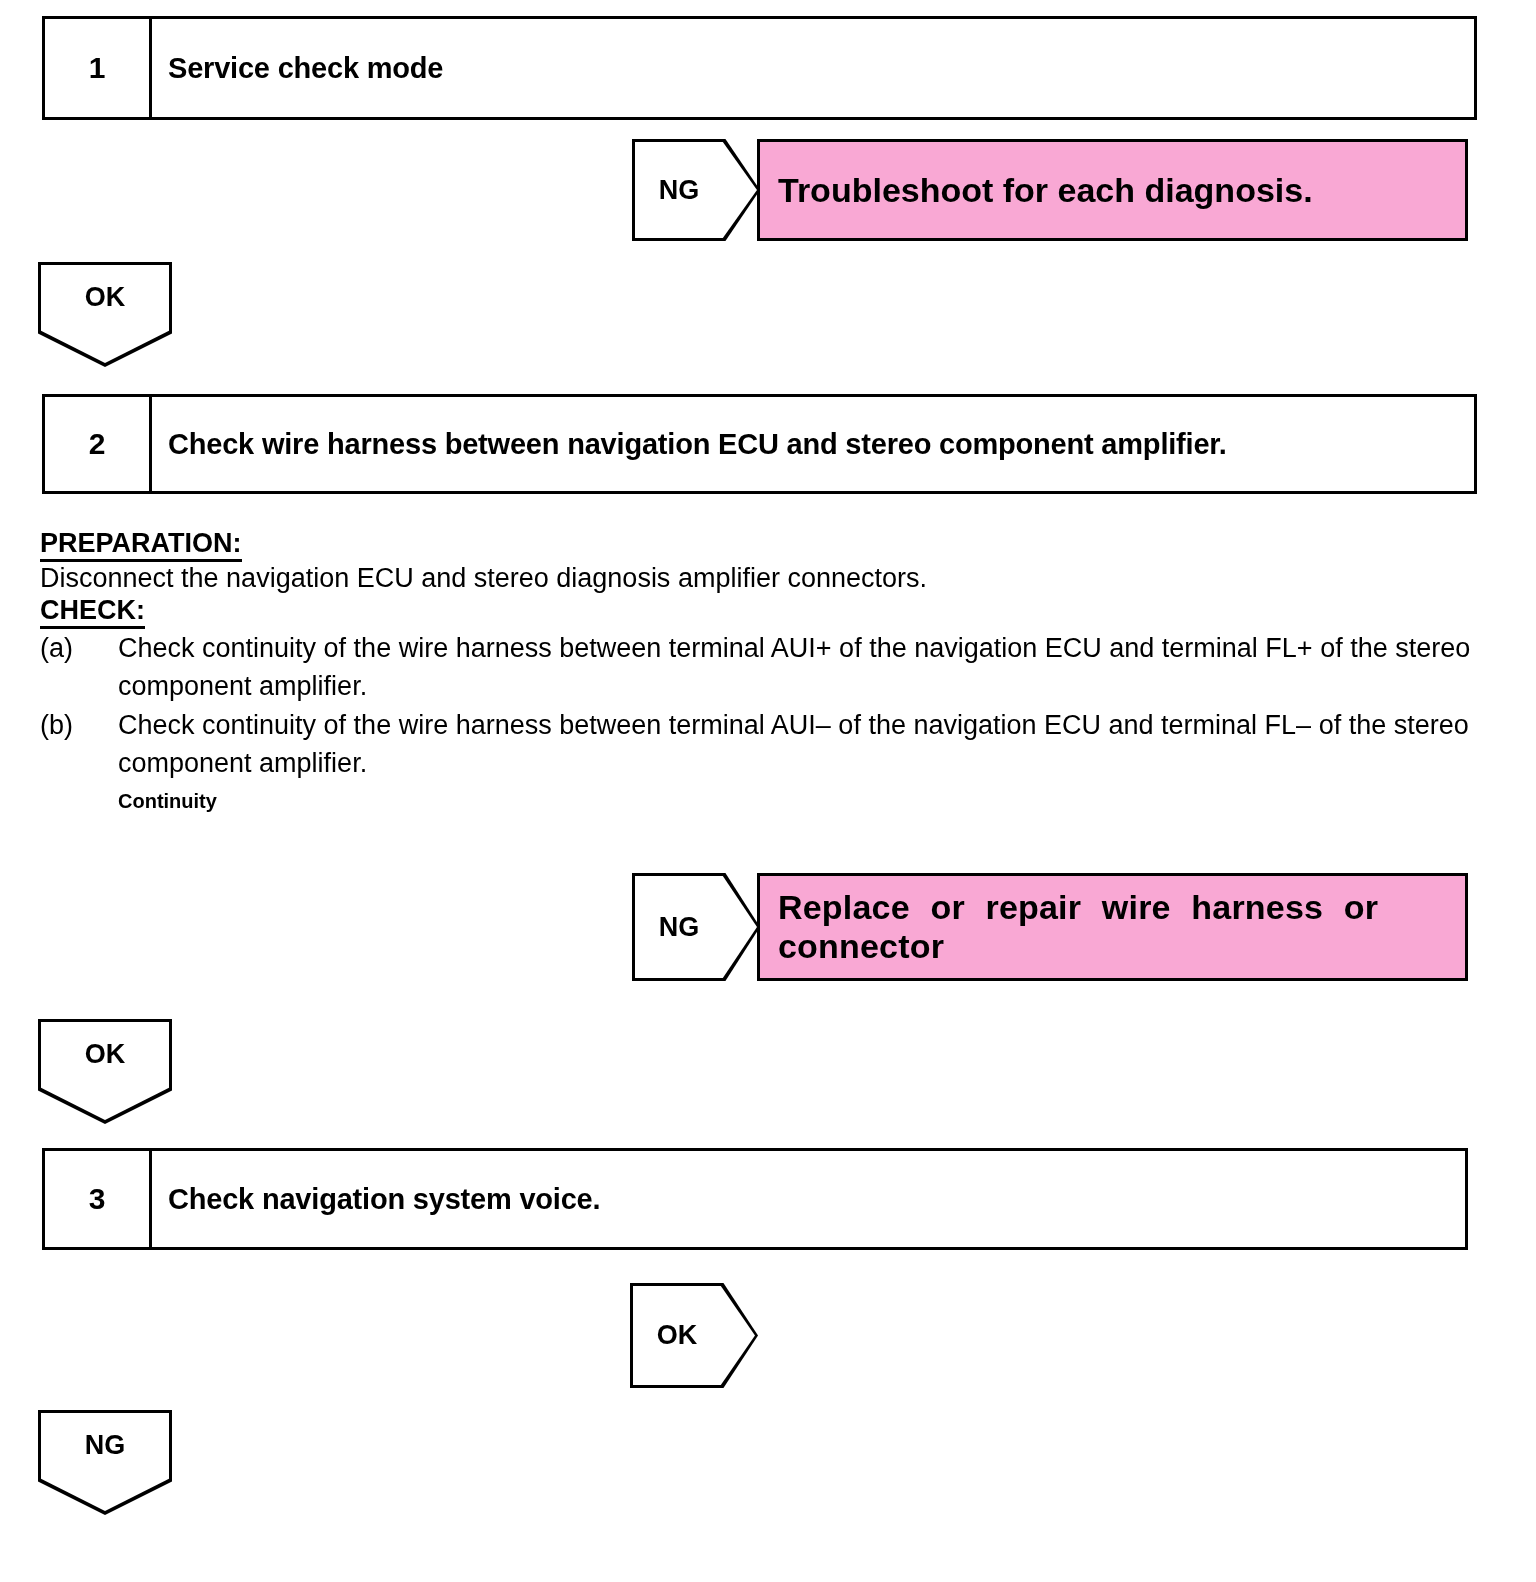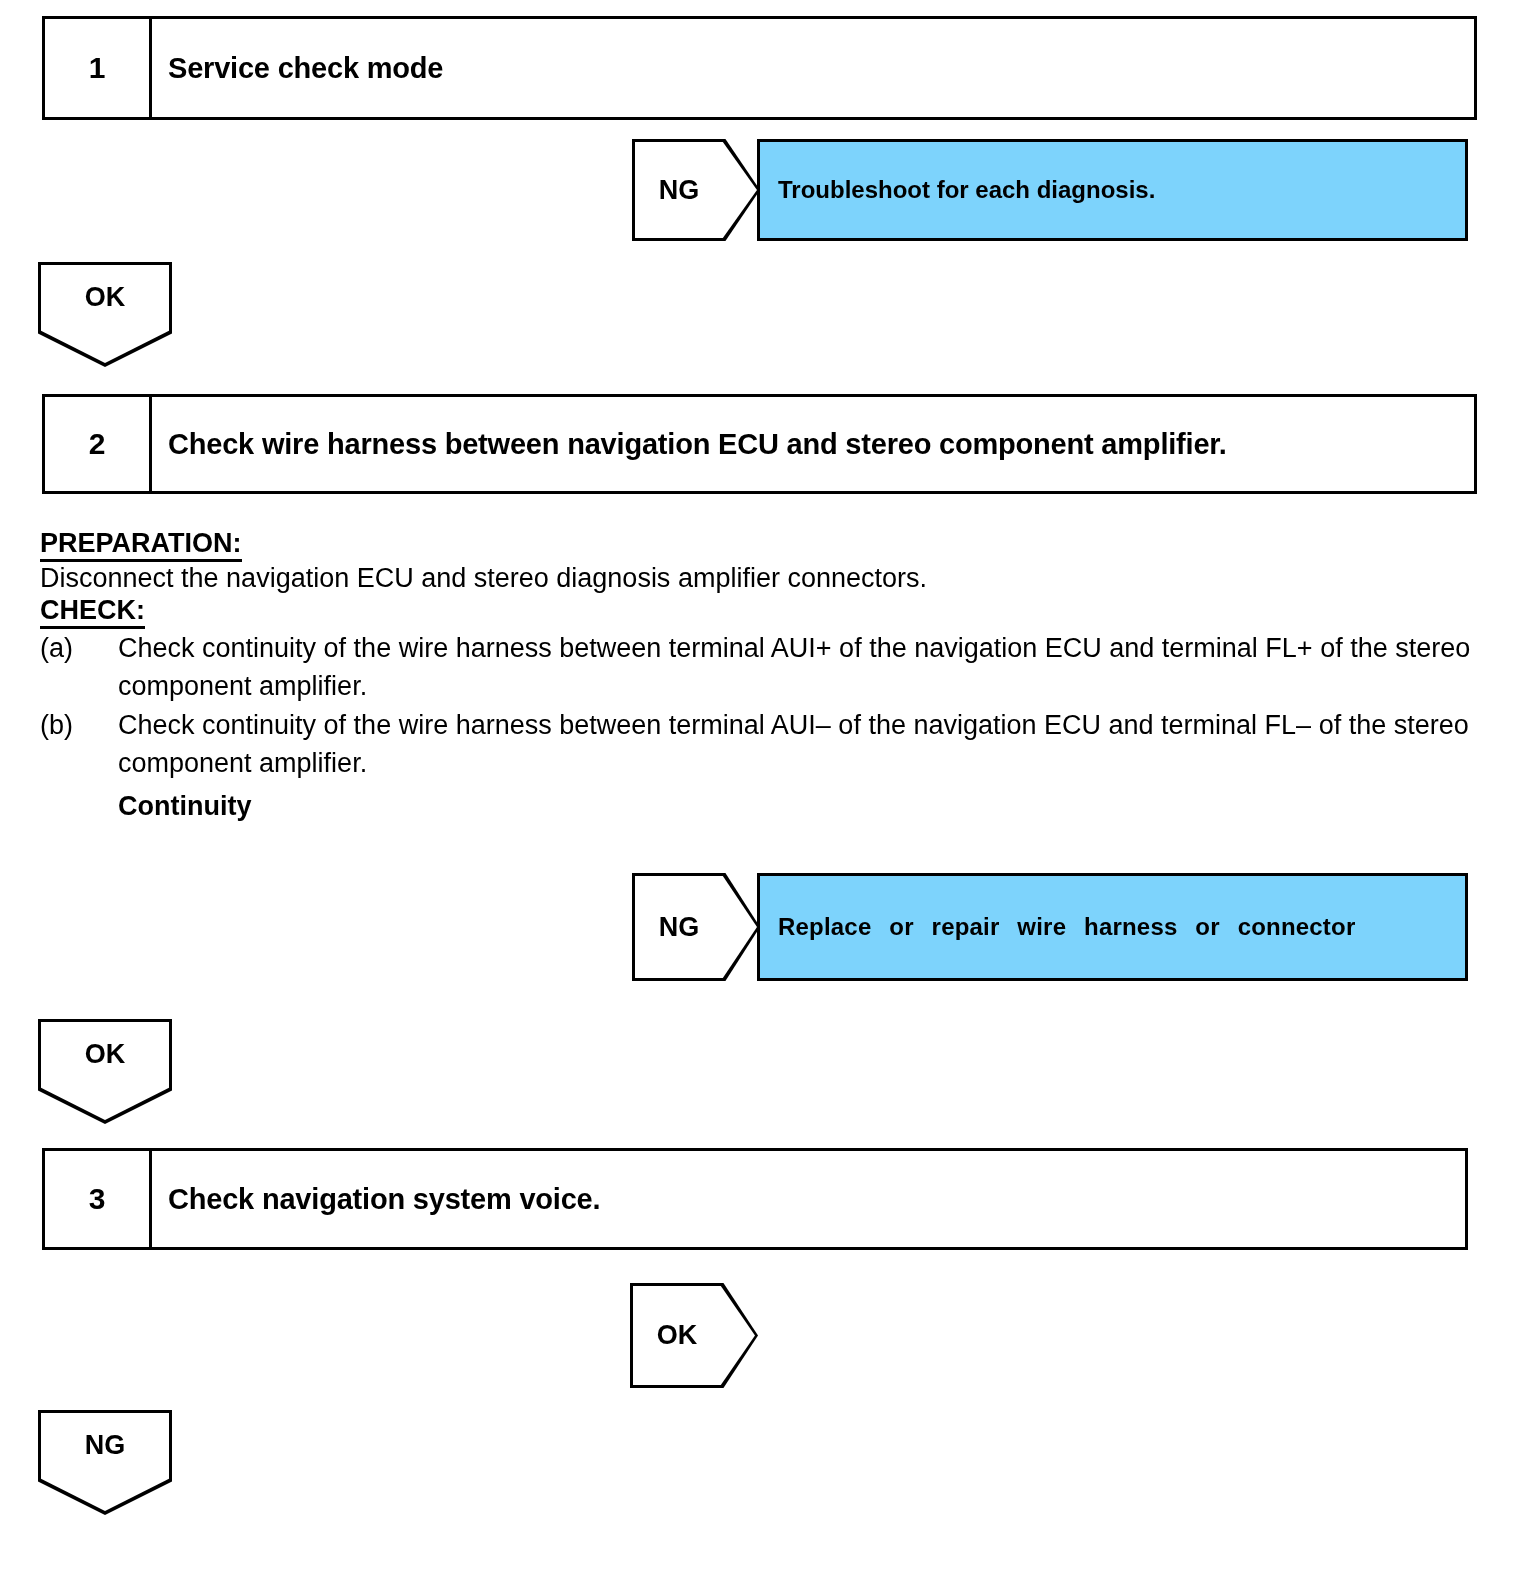--- a/index.html
+++ b/index.html
@@ -88,32 +88,31 @@
     padding-right: 34px;
   }
   .branch-result {
     position: absolute;
     left: 125px;
     top: 0;
     bottom: 0;
     right: 0;
     border: 3px solid #000;
     box-sizing: border-box;
-    background: #7dd3fc;
+    background: #f9a8d4;
     display: flex;
     align-items: center;
     padding-left: 18px;
     padding-right: 14px;
-    font-size: 24px;
+    font-size: 34px;
     font-weight: bold;
   }
   .branch-result.justified {
     letter-spacing: 0.2px;
     word-spacing: 11px;
-    text-align: center;
   }
 
   
   .down-tag {
     position: absolute;
     width: 134px;
     height: 105px;
     background: #000;
     clip-path: polygon(0 0, 100% 0, 100% 68%, 50% 100%, 0 68%);
   }
@@ -163,21 +162,21 @@
     margin: 0;
   }
   .item-mark {
     width: 78px;
     flex: 0 0 78px;
   }
   .item-text {
     flex: 1 1 auto;
   }
   .indent-note {
-    font-size: 27px;
+    font-size: 20px;
     font-weight: bold;
     margin: 0;
     padding-left: 78px;
     line-height: 1.5;
   }
   .row-gap-sm { height: 4px; }
 </style>
 </head>
 <body>
 

